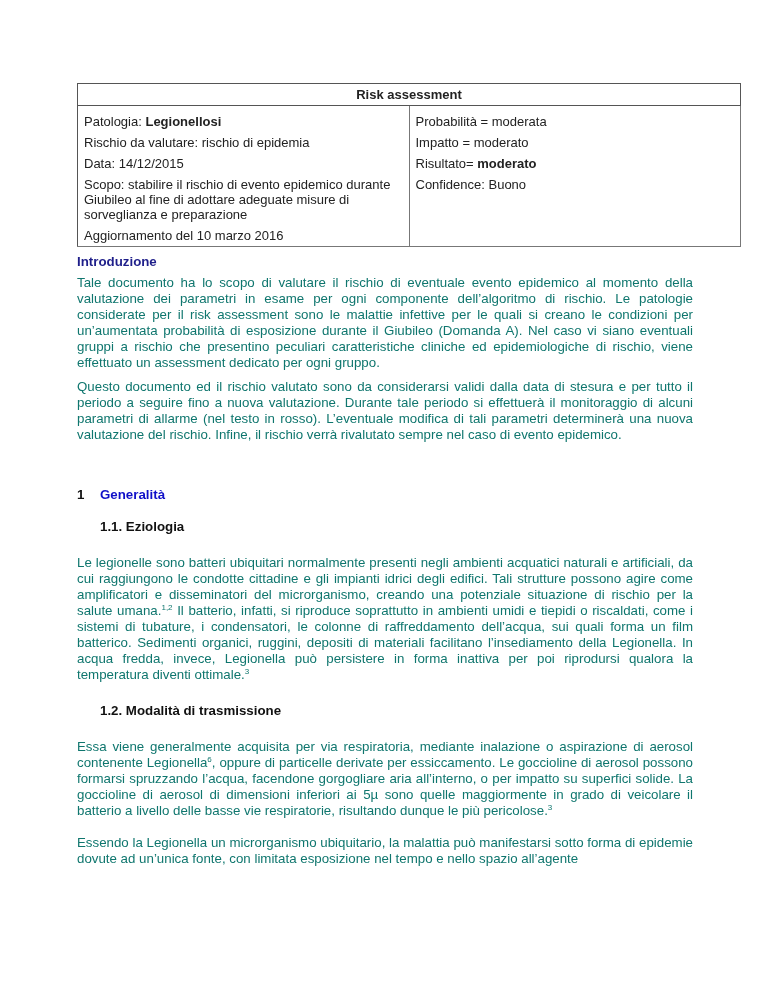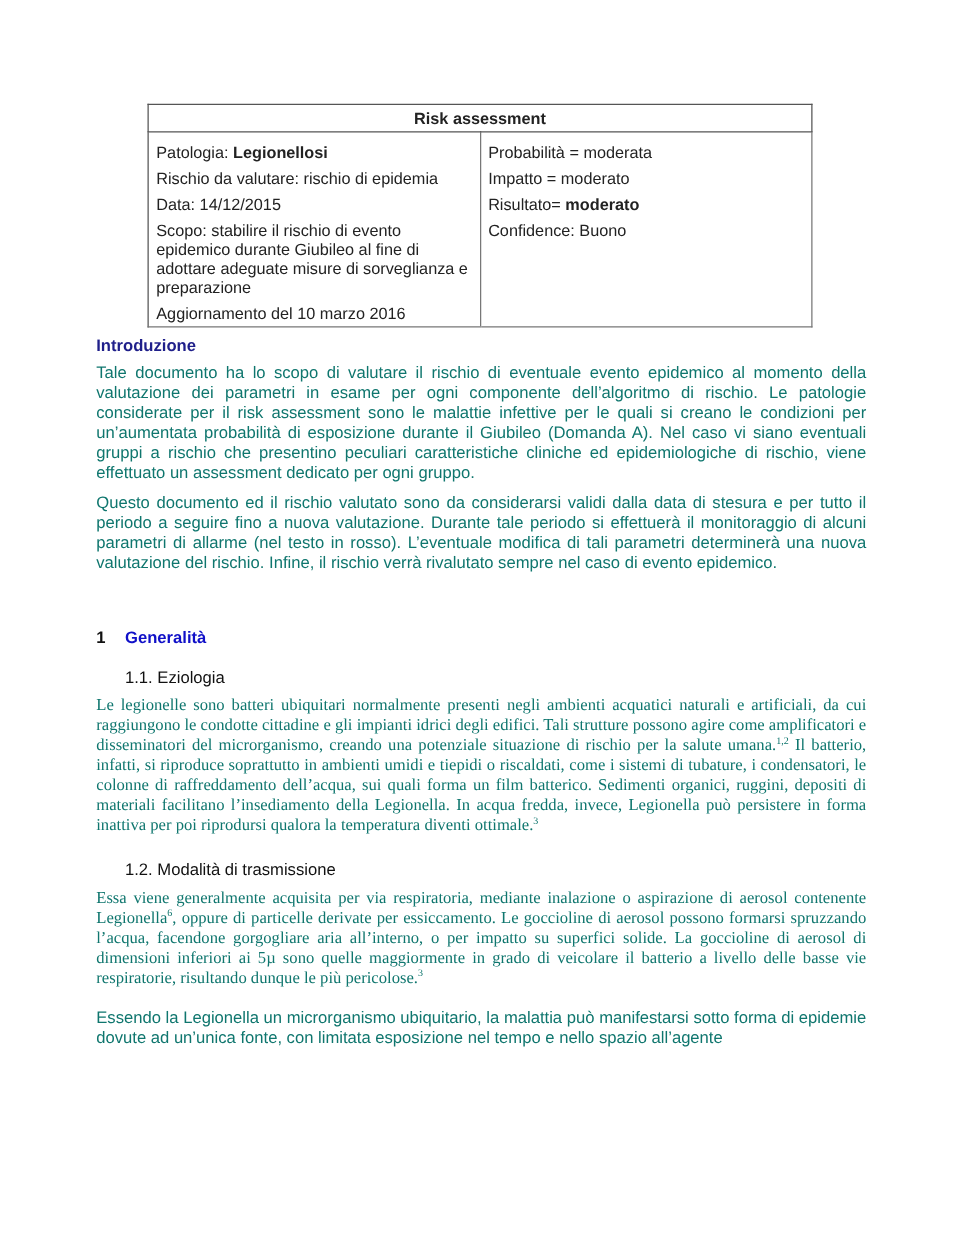--- a/index.html
+++ b/index.html
@@ -6,22 +6,22 @@
     body {
       width: 768px; height: 994px; overflow: hidden; position: relative;
       font-family: "Liberation Sans", sans-serif;
       color: #1a1a1a;
       font-size: 13.3px;
     }
     .page { position: absolute; left: 77px; top: 83px; width: 616px; }
 
     
     .risk-table {
-      width: 532px; border-collapse: collapse; table-layout: fixed;
-      font-size: 13px; color: #222; margin-left: 41px;
+      width: 664px; border-collapse: collapse; table-layout: fixed;
+      font-size: 13px; color: #222;
     }
     .risk-table td { vertical-align: top; padding: 3px 6px 3px 6px; line-height: 15px; }
     .risk-table .hdr {
       text-align: center; font-weight: bold; height: 15px; padding: 3px 6px;
       border: 1.5px solid #555;
     }
     .risk-table .col-l { width: 296px; border-left: 1.5px solid #555; }
     .risk-table .col-r { border-left: 1px solid #777; border-right: 1.5px solid #777; }
     .risk-table tr.last td { border-bottom: 1.5px solid #777; }
     .cell-line { display: block; margin: 5px 0 6px 0; }
@@ -34,24 +34,24 @@
     p {
       margin: 6px 0 0 0; text-align: justify; line-height: 16px; font-size: 13.3px; color: #0f766e;
     }
     p.gap { margin-top: 8px; }
     h2.section {
       margin: 44px 0 0 0; font-size: 13.3px; font-weight: bold;
     }
     h2.section .num { color: #111; display: inline-block; width: 23px; }
     h2.section .title { color: #1010c8; }
     h3.sub {
-      margin: 17px 0 0 23px; font-size: 13.3px; font-weight: normal; color: #111;
+      margin: 17px 0 0 23px; font-size: 13.3px; font-weight: bold; color: #111;
     }
     h3.sub2 { margin-top: 20px; }
-    p.after-h3 { margin-top: 7px; font-family: Liberation Serif, serif; }
+    p.after-h3 { margin-top: 21px; }
     p.spaced { margin-top: 16px; }
     sup { font-size: 8px; line-height: 0; vertical-align: 5px; }
   </style>
 </head>
 <body>
 
 <div class="page">
 
   <table class="risk-table">
     <tbody>

